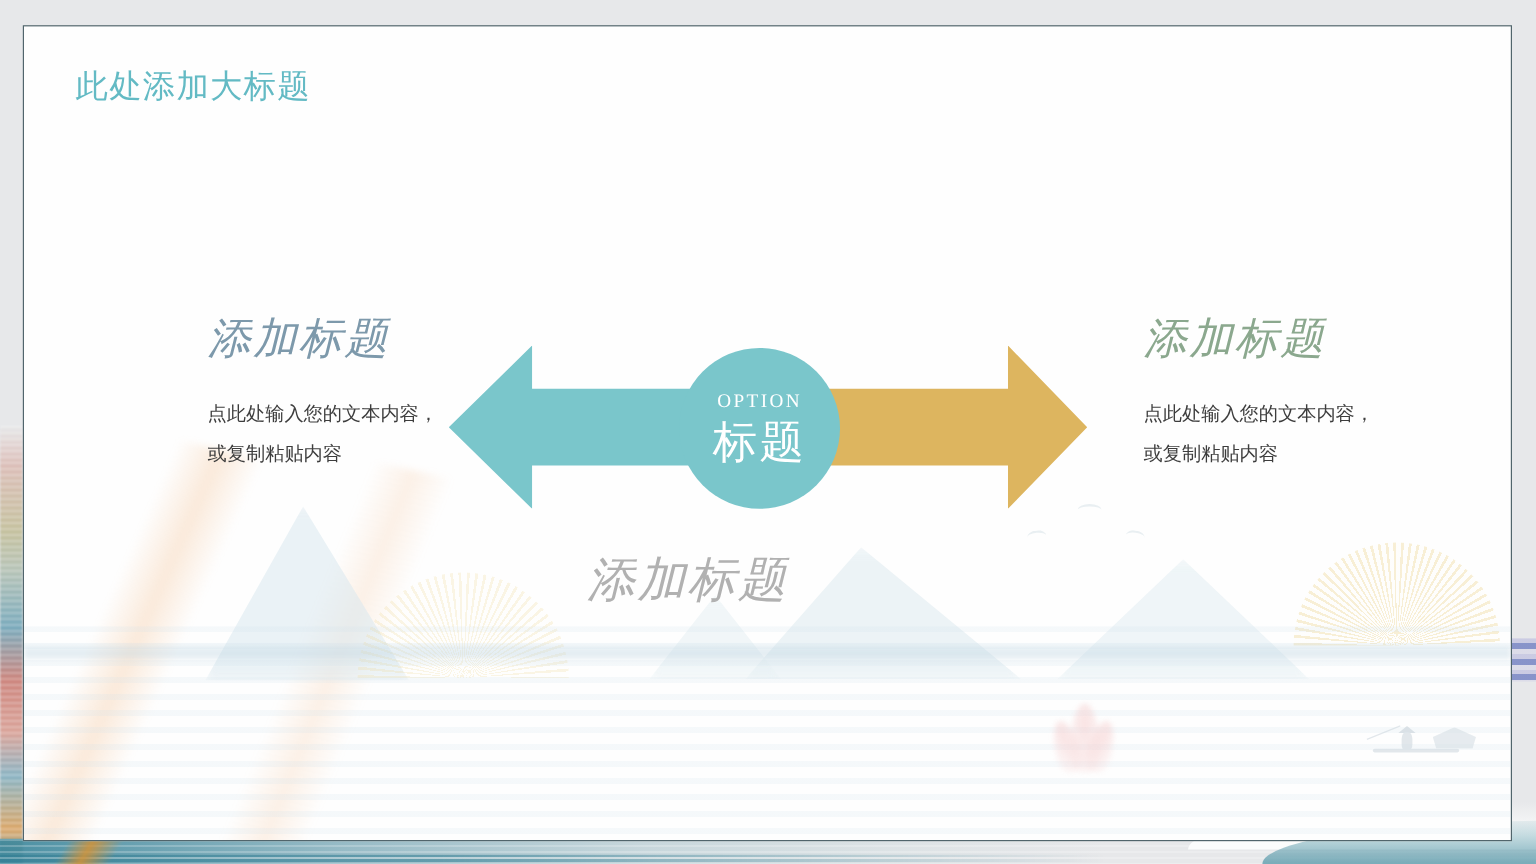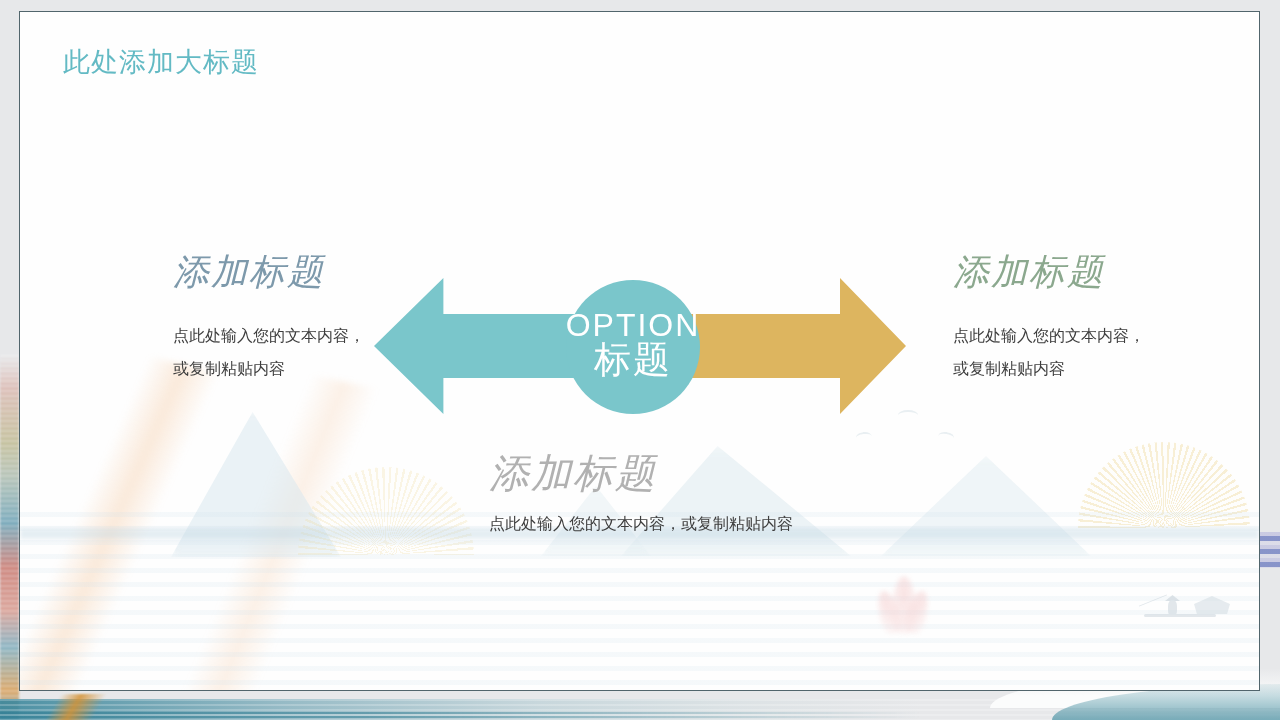--- a/index.html
+++ b/index.html
@@ -61,21 +61,21 @@
     background:linear-gradient(to bottom, rgba(255,255,255,0), #fbfcfc 70%);
     border-top-left-radius:100% 100%;
   }
   .wave-teal{
     position:absolute;left:1052px;top:684px;width:240px;height:36px;
     background:linear-gradient(to bottom, rgba(133,180,190,.15), rgba(92,156,172,.8));
     border-top-left-radius:100% 100%;
   }
   
   .card{
-    position:absolute;left:19px;top:11px;width:1239px;height:678px;
+    position:absolute;left:19px;top:21px;width:1239px;height:678px;
     background:#fefefe;border:1px solid #51656c;overflow:hidden;
   }
   
   .streak{position:absolute;filter:blur(3px);pointer-events:none;}
   .streak.s1{left:-30px;top:340px;width:240px;height:360px;transform:rotate(14deg);
     background:linear-gradient(100deg, transparent 38%, rgba(238,162,92,.22) 50%, transparent 62%);}
   .streak.s2{left:120px;top:360px;width:280px;height:340px;transform:rotate(12deg);
     background:linear-gradient(100deg, transparent 40%, rgba(240,170,110,.16) 50%, transparent 60%);}
   .mtn{position:absolute;filter:blur(5px);pointer-events:none;}
   .mtn.m1{left:151px;top:400px;width:170px;height:145px;background:#d9e7ee;opacity:.55;
@@ -149,21 +149,21 @@
   }
   .arrow.aright{
     left:611px;width:275px;background:#ddb55f;
     clip-path:polygon(0 26.5%, 76% 26.5%, 76% 0, 100% 50%, 76% 100%, 76% 73.5%, 0 73.5%);
   }
   .circle{
     position:absolute;left:546px;top:268px;width:134px;height:134px;border-radius:50%;
     background:#7ac6cb;z-index:3;display:flex;flex-direction:column;
     align-items:center;justify-content:center;color:#ffffff;
   }
-  .circle .opt{font-family:Liberation Sans, sans-serif;font-size:32px;letter-spacing:2px;line-height:30px;}
+  .circle .opt{font-family:Liberation Serif, serif;font-size:16px;letter-spacing:2px;line-height:30px;}
   .circle .cn{font-size:37px;letter-spacing:2px;line-height:44px;font-family:Liberation Mono, monospace;}
 </style>
 </head>
 <body>
 
 <div class="edge-left"></div>
 <div class="edge-bottom"></div>
 <div class="edge-bottom-lines"></div>
 <div class="edge-orange"></div>
 <div class="edge-right-purple"></div>
@@ -211,21 +211,20 @@
   <div class="tblock right">
     <div class="hd">添加标题</div>
     <div class="bd">
       <div>点此处输入您的文本内容，</div>
       <div>或复制粘贴内容</div>
     </div>
   </div>
 
   <div class="tblock bottom">
     <div class="hd">添加标题</div>
-    <div class="bd">点此处输入您的文本内容，或复制粘贴内容</div>
   </div>
 
   <div class="arrow aleft"></div>
   <div class="arrow aright"></div>
   <div class="circle">
     <div class="opt">OPTION</div>
     <div class="cn">标题</div>
   </div>
 
 </div>

